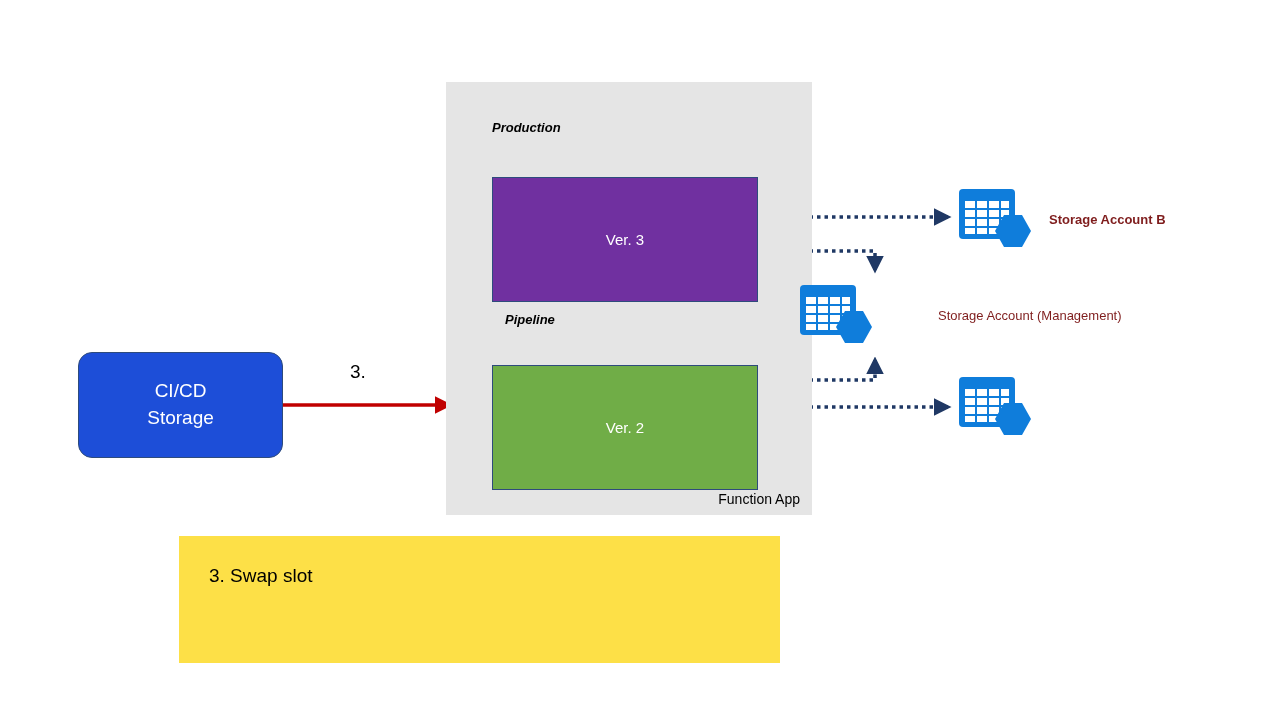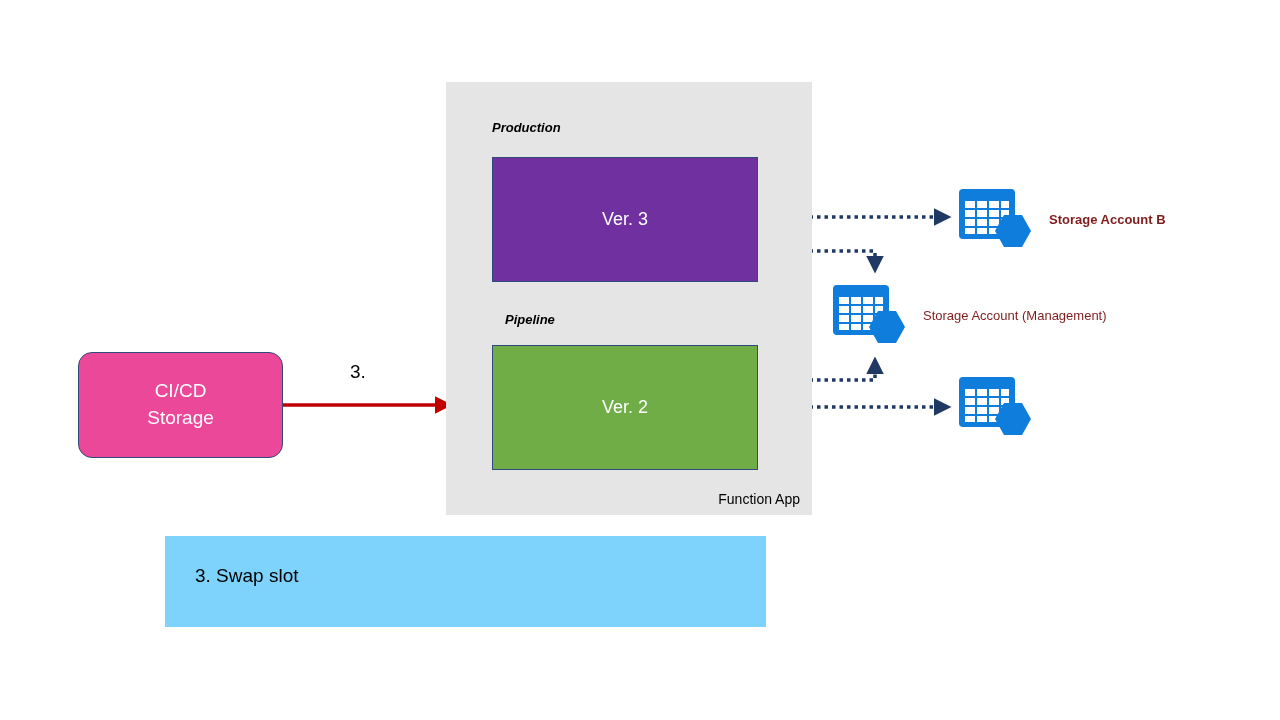--- a/index.html
+++ b/index.html
@@ -61,21 +61,22 @@
 
   
   .version-box {
     position: absolute;
     display: flex;
     align-items: center;
     justify-content: center;
     border: 1px solid #2e4b7c;
     box-sizing: border-box;
     color: #ffffff;
-    font-size: 18px;
+    font-size: 15px;
+    margin-top: 20px;
   }
   .version-box.production {
     left: 492px;
     top: 157px;
     width: 266px;
     height: 125px;
     background: #7030a0;
   }
   .version-box.staging {
     left: 492px;
@@ -86,21 +87,21 @@
     justify-content: center;
   }
 
   
   .pipeline-box {
     position: absolute;
     left: 78px;
     top: 352px;
     width: 205px;
     height: 106px;
-    background: #ec4899;
+    background: #1d4ed8;
     border: 1px solid #2e4b7c;
     border-radius: 14px;
     box-sizing: border-box;
     display: flex;
     flex-direction: column;
     align-items: center;
     justify-content: center;
     color: #ffffff;
     font-size: 19px;
     line-height: 1.4;
@@ -111,25 +112,25 @@
     position: absolute;
     left: 350px;
     top: 361px;
     font-size: 19px;
     color: #000000;
   }
 
   
   .banner {
     position: absolute;
-    left: 165px;
+    left: 179px;
     top: 536px;
     width: 601px;
-    height: 91px;
-    background: #7dd3fc;
+    height: 127px;
+    background: #fde047;
   }
   .banner-text {
     position: absolute;
     left: 30px;
     top: 29px;
     font-size: 19px;
     color: #000000;
     white-space: nowrap;
   }
 
@@ -146,21 +147,21 @@
   }
   .storage-node .storage-label {
     font-size: 13px;
     color: #7f1d1d;
     white-space: nowrap;
     margin-left: 8px;
   }
   .storage-node .storage-label.bold { font-weight: bold; }
 
   .storage-node.b   { left: 957px; top: 187px; }
-  .storage-node.mgmt { left: 831px; top: 283px; }
+  .storage-node.mgmt { left: 798px; top: 283px; gap: 48px; }
   .storage-node.a   { left: 957px; top: 375px; }
 </style>
 </head>
 <body>
 
 <div id="canvas">
 
   <svg id="svg-layer" viewBox="0 0 1280 720" xmlns="http://www.w3.org/2000/svg">
     <defs>
       <marker id="navy-arrow" viewBox="0 0 10 10" refX="8" refY="5" markerWidth="5" markerHeight="5" orient="auto-start-reverse">

